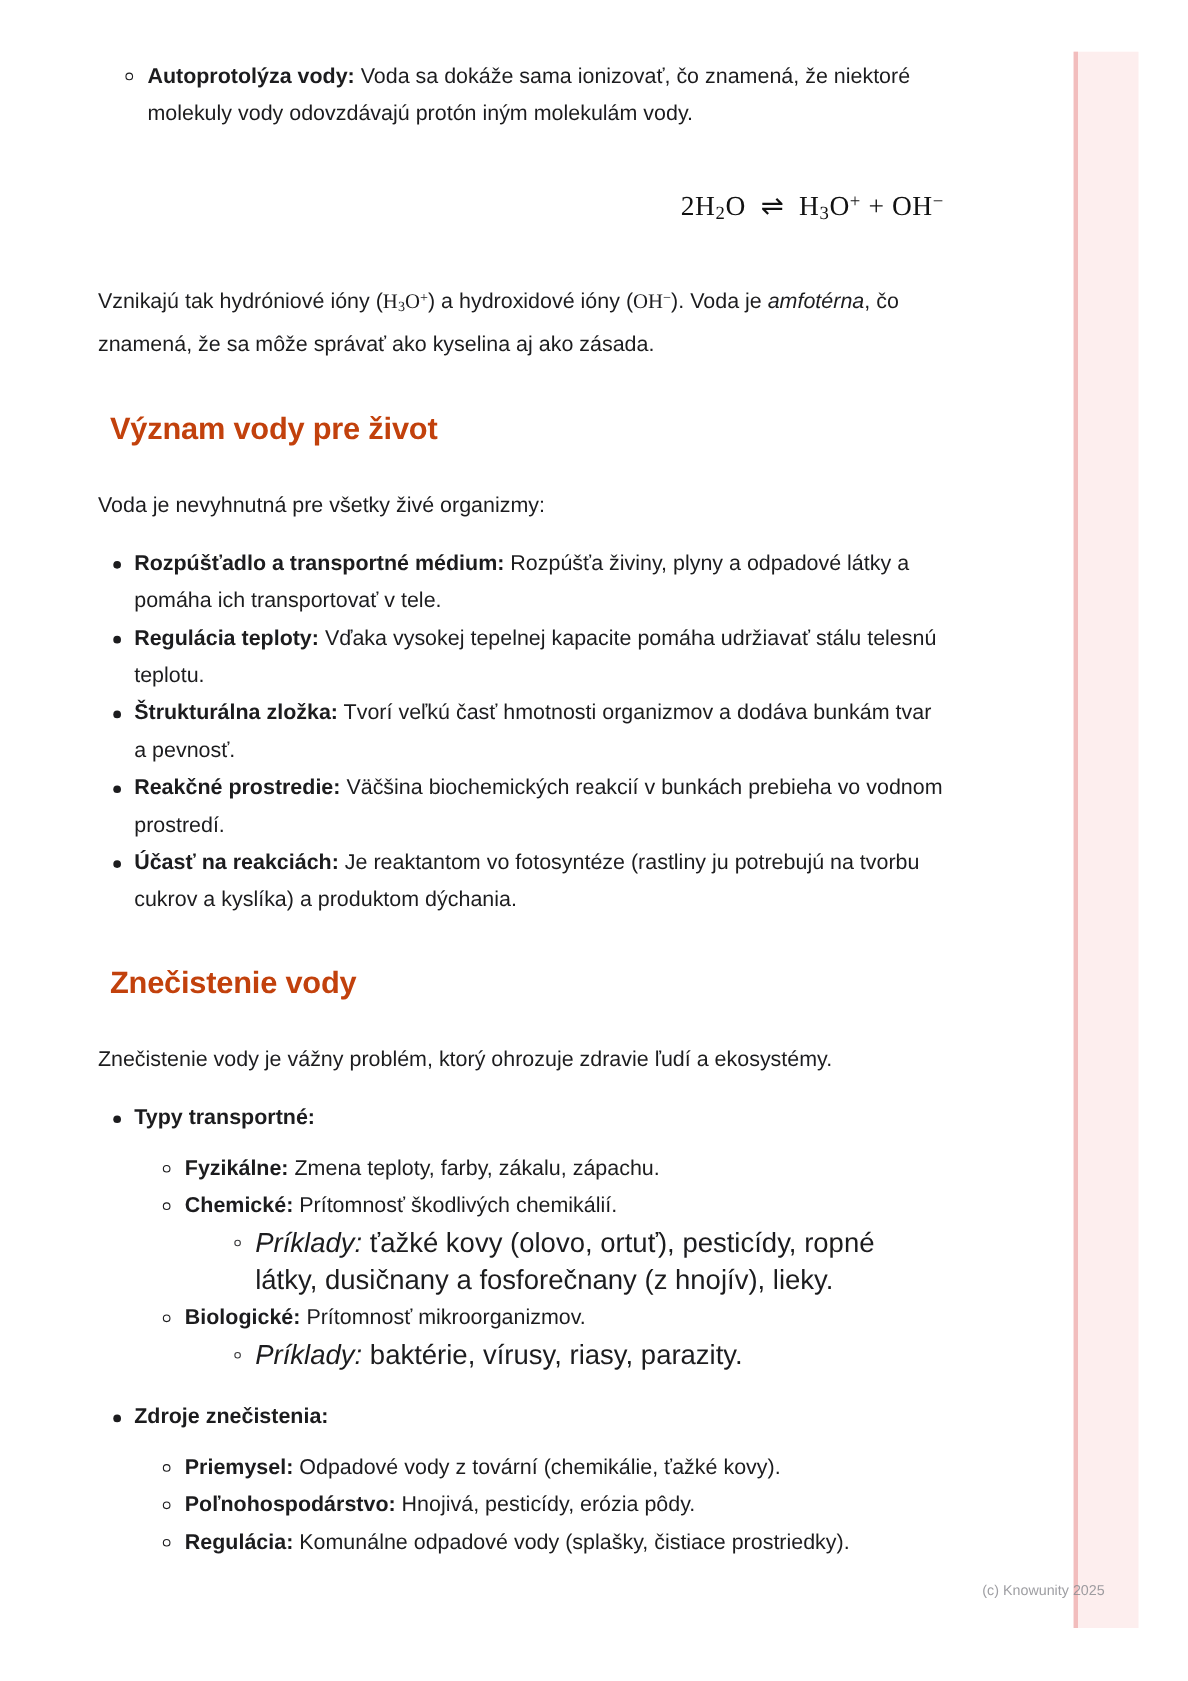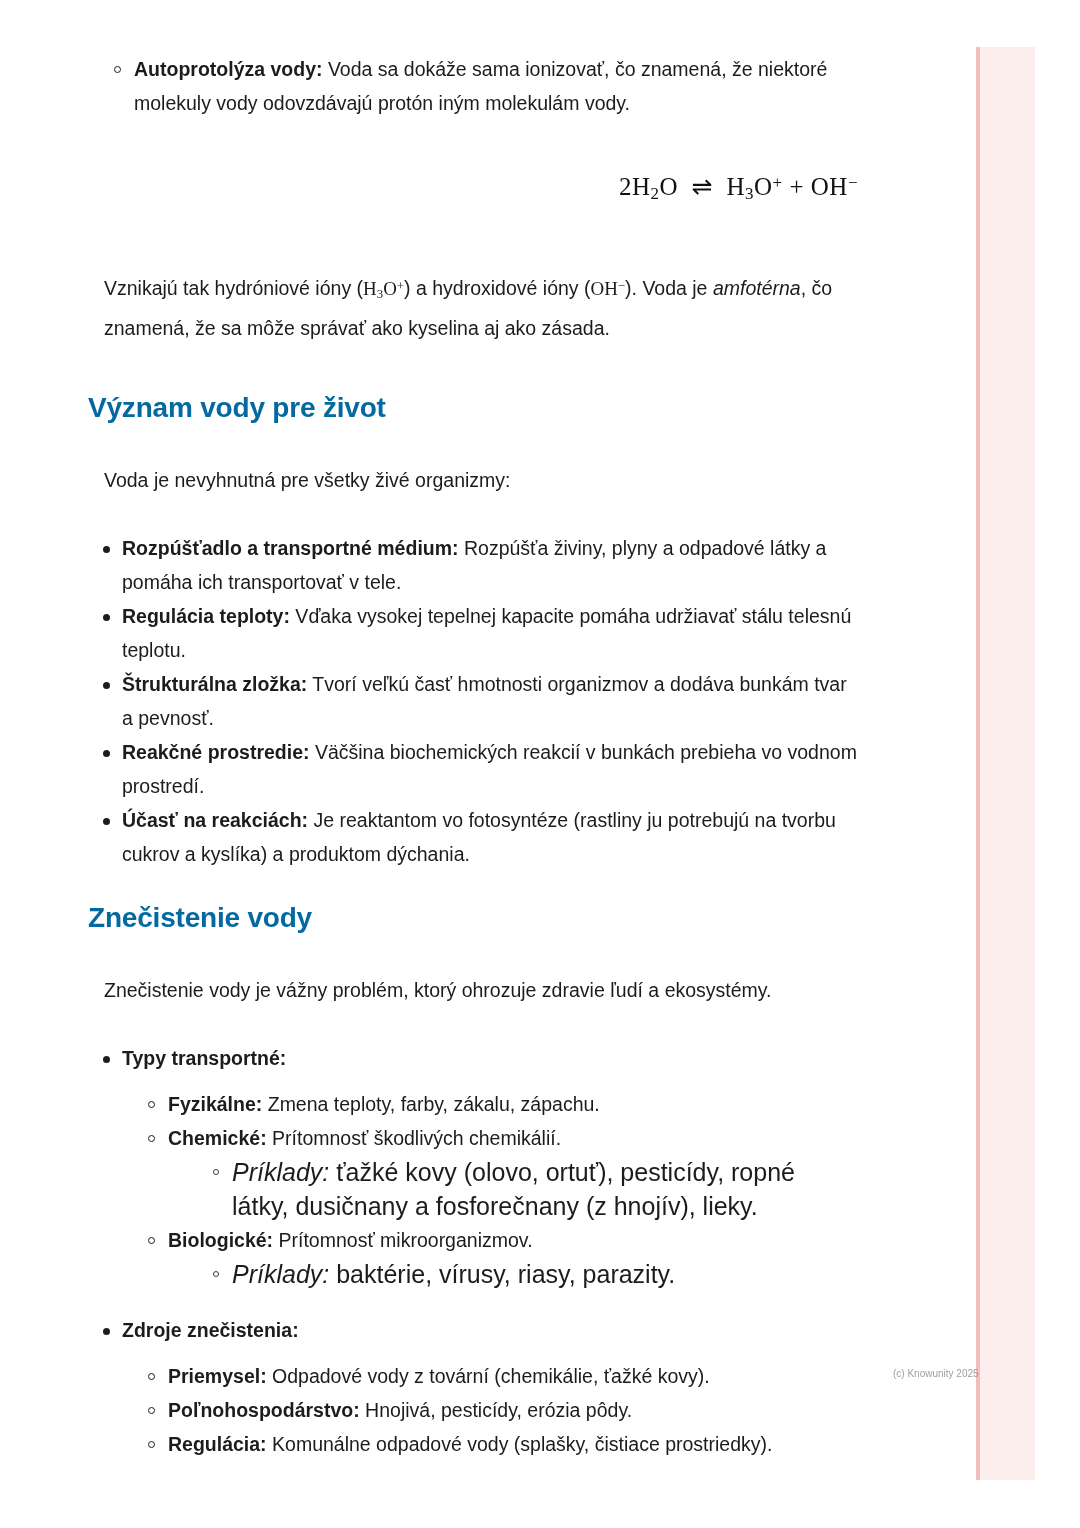--- a/index.html
+++ b/index.html
@@ -33,29 +33,29 @@
     position: absolute;
     left: 88px;
     top: 40px;
     width: 770px;
   }
 
   .para {
     font-size: 19.5px;
     line-height: 34px;
     color: #1c1c1e;
-    margin: 16px;
+    margin: 1px;
   }
 
   h2.section-heading {
     font-size: 28px;
     line-height: 34px;
     font-weight: bold;
-    color: #0369a1;
-    margin: 0;
+    color: #c2410c;
+    margin: 12px;
     letter-spacing: -0.2px;
   }
 
   
   .equation-block {
     text-align: right;
     font-family: "Liberation Serif", serif;
     font-size: 25px;
     line-height: 30px;
     color: #111;
@@ -147,22 +147,22 @@
   .gap-18 { height: 18px; }
   .gap-22 { height: 22px; }
   .gap-30 { height: 30px; }
   .gap-36 { height: 36px; }
   .gap-44 { height: 44px; }
 
   
   #watermark {
     position: absolute;
     left: 893px;
-    top: 1365px;
-    font-size: 10px;
+    top: 1437px;
+    font-size: 13px;
     line-height: 18px;
     color: #8e8e93;
     white-space: nowrap;
     opacity: 0.85;
   }
 </style>
 </head>
 <body>
 
 <div id="pink-panel"></div>

